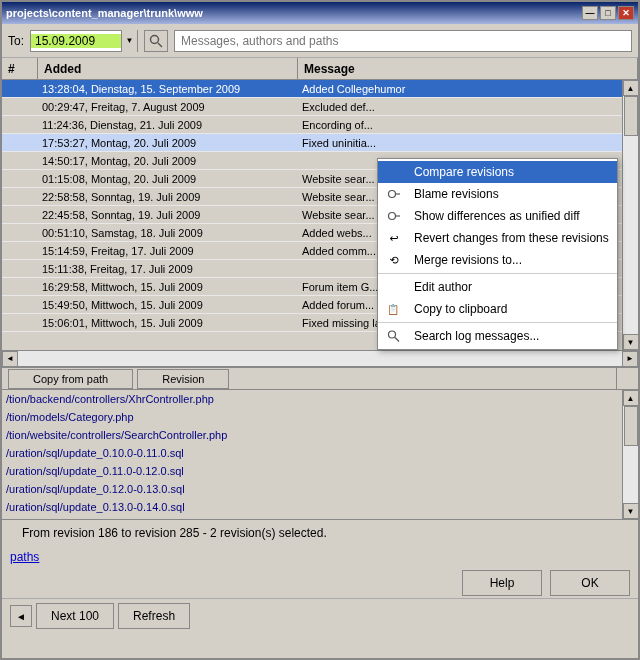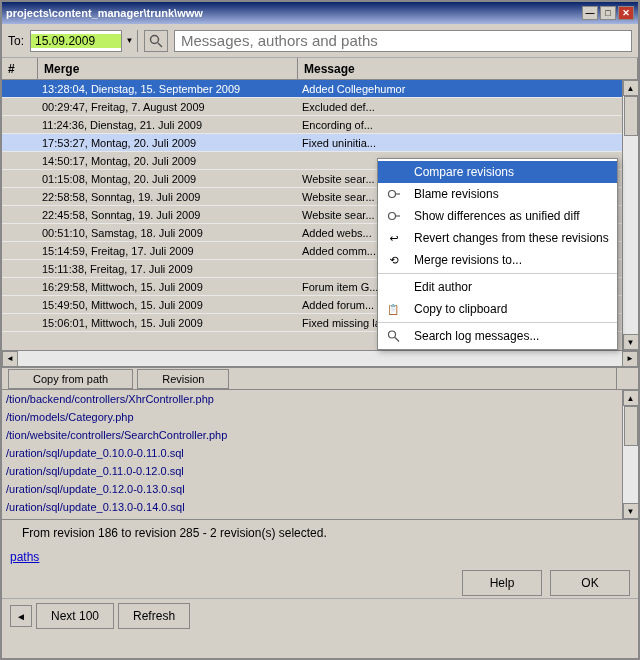--- a/index.html
+++ b/index.html
@@ -95,21 +95,21 @@
       align-items: center;
       justify-content: center;
       cursor: pointer;
     }
     .search-box {
       flex: 1;
       height: 22px;
       border: 1px solid #888;
       background: white;
       padding: 0 6px;
-      font-size: 15px;
+      font-size: 12px;
       color: #aaa;
       outline: none;
     }
     .main-content {
       flex: 1;
       display: flex;
       flex-direction: column;
       overflow: hidden;
     }
     
@@ -366,21 +366,21 @@
 
   <div class="main-content">
 
     <div class="top-table-area">
 
       <div class="table-header">
         <div class="th th-author">
           <span>#</span>
         </div>
         <div class="th th-date">
-          <span>Merge</span>
+          <span>Added</span>
         </div>
         <div class="th th-message">
           <span>Message</span>
         </div>
       </div>
 
       <div style="display:flex; flex:1; overflow:hidden;">
         <div class="table-body" style="flex:1;">
           <div class="table-row selected-blue">
             <div class="td td-author"></div>

